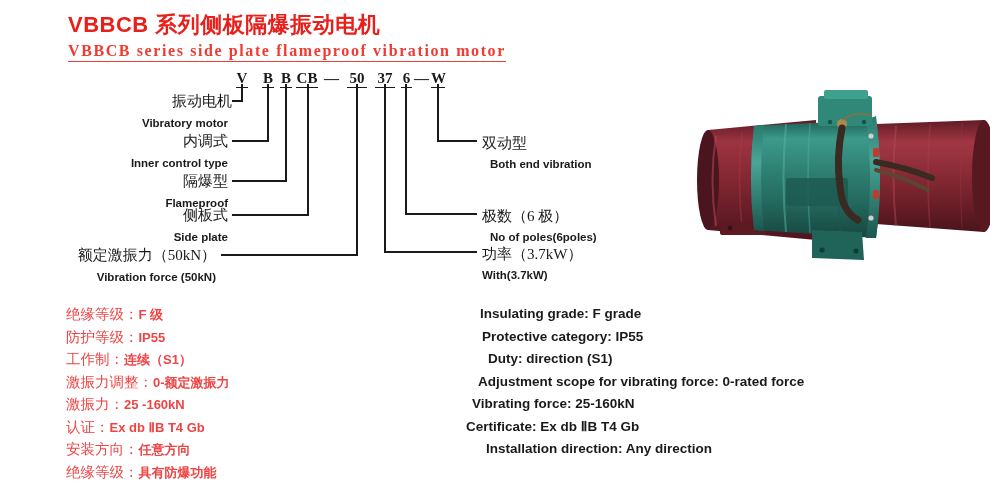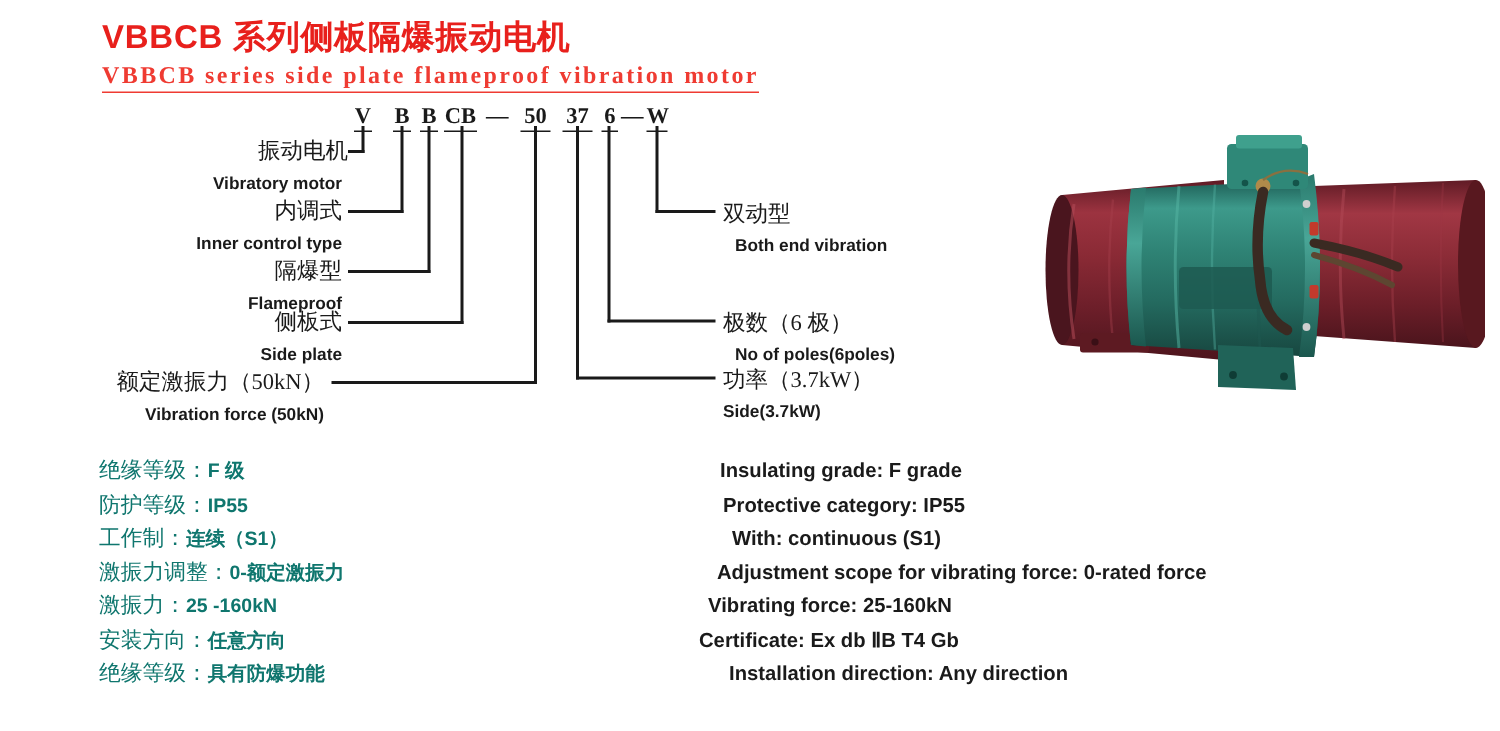--- a/index.html
+++ b/index.html
@@ -49,21 +49,21 @@
   .lab-en{
     position:absolute;font-family:"Liberation Sans",sans-serif;
     font-size:11.5px;font-weight:bold;color:#1a1a1a;white-space:nowrap;line-height:1;
   }
   .r-cn{text-align:left;}
   .l-cn{text-align:right;}
 
   
   .spec-cn{
     position:absolute;left:66px;top:303px;
-    font-family:"Liberation Serif",serif;font-size:14.5px;color:#0f766e;
+    font-family:"Liberation Serif",serif;font-size:14.5px;color:#ef4444;
   }
   .spec-cn .row{height:22.5px;line-height:22.5px;white-space:nowrap;}
   .spec-cn .row .val{font-family:"Liberation Sans",sans-serif;font-size:13px;font-weight:bold;}
 
   .spec-en{
     position:absolute;left:466px;top:303px;
     font-family:"Liberation Sans",sans-serif;font-size:13.5px;font-weight:bold;color:#1a1a1a;
   }
   .spec-en .row{height:22.5px;line-height:22.5px;white-space:nowrap;}
 
@@ -129,36 +129,37 @@
       <div class="lab-en l-cn" style="right: 772px; top: 232px;">Side plate</div>
       <div class="lab-cn l-cn" style="right: 784px; top: 248px;">额定激振力（50kN）</div>
       <div class="lab-en l-cn" style="right: 784px; top: 272px;">Vibration force (50kN)</div>
     </div>
   <div id="callouts-right">
       <div class="lab-cn r-cn" style="left: 482px; top: 136px;">双动型</div>
       <div class="lab-en r-cn" style="left: 490px; top: 159px;">Both end vibration</div>
       <div class="lab-cn r-cn" style="left: 482px; top: 209px;">极数（6 极）</div>
       <div class="lab-en r-cn" style="left: 490px; top: 232px;">No of poles(6poles)</div>
       <div class="lab-cn r-cn" style="left: 482px; top: 247px;">功率（3.7kW）</div>
-      <div class="lab-en r-cn" style="left: 482px; top: 270px;">Side(3.7kW)</div>
+      <div class="lab-en r-cn" style="left: 482px; top: 270px;">With(3.7kW)</div>
     </div>
 
   <div class="spec-cn" id="spec-cn">
       <div class="row"><span>绝缘等级：</span><span class="val">F 级</span></div>
       <div class="row"><span>防护等级：</span><span class="val">IP55</span></div>
       <div class="row"><span>工作制：</span><span class="val">连续（S1）</span></div>
       <div class="row"><span>激振力调整：</span><span class="val">0-额定激振力</span></div>
       <div class="row"><span>激振力：</span><span class="val">25 -160kN</span></div>
+      <div class="row"><span>认证：</span><span class="val">Ex db ⅡB T4 Gb</span></div>
       <div class="row"><span>安装方向：</span><span class="val">任意方向</span></div>
       <div class="row"><span>绝缘等级：</span><span class="val">具有防爆功能</span></div>
     </div>
   <div class="spec-en" id="spec-en">
       <div class="row" style="padding-left: 14px;">Insulating grade: F grade</div>
       <div class="row" style="padding-left: 16px;">Protective category: IP55</div>
-      <div class="row" style="padding-left: 22px;">With: continuous (S1)</div>
+      <div class="row" style="padding-left: 22px;">Duty: direction (S1)</div>
       <div class="row" style="padding-left: 12px;">Adjustment scope for vibrating force: 0-rated force</div>
       <div class="row" style="padding-left: 6px;">Vibrating force: 25-160kN</div>
       <div class="row" style="padding-left: 0px;">Certificate: Ex db ⅡB T4 Gb</div>
       <div class="row" style="padding-left: 20px;">Installation direction: Any direction</div>
     </div>
 
   <div id="photo">
     <svg viewBox="0 0 300 205" width="300" height="205">
       <defs>
         <linearGradient id="gcap" x1="0" y1="0" x2="0" y2="1">

